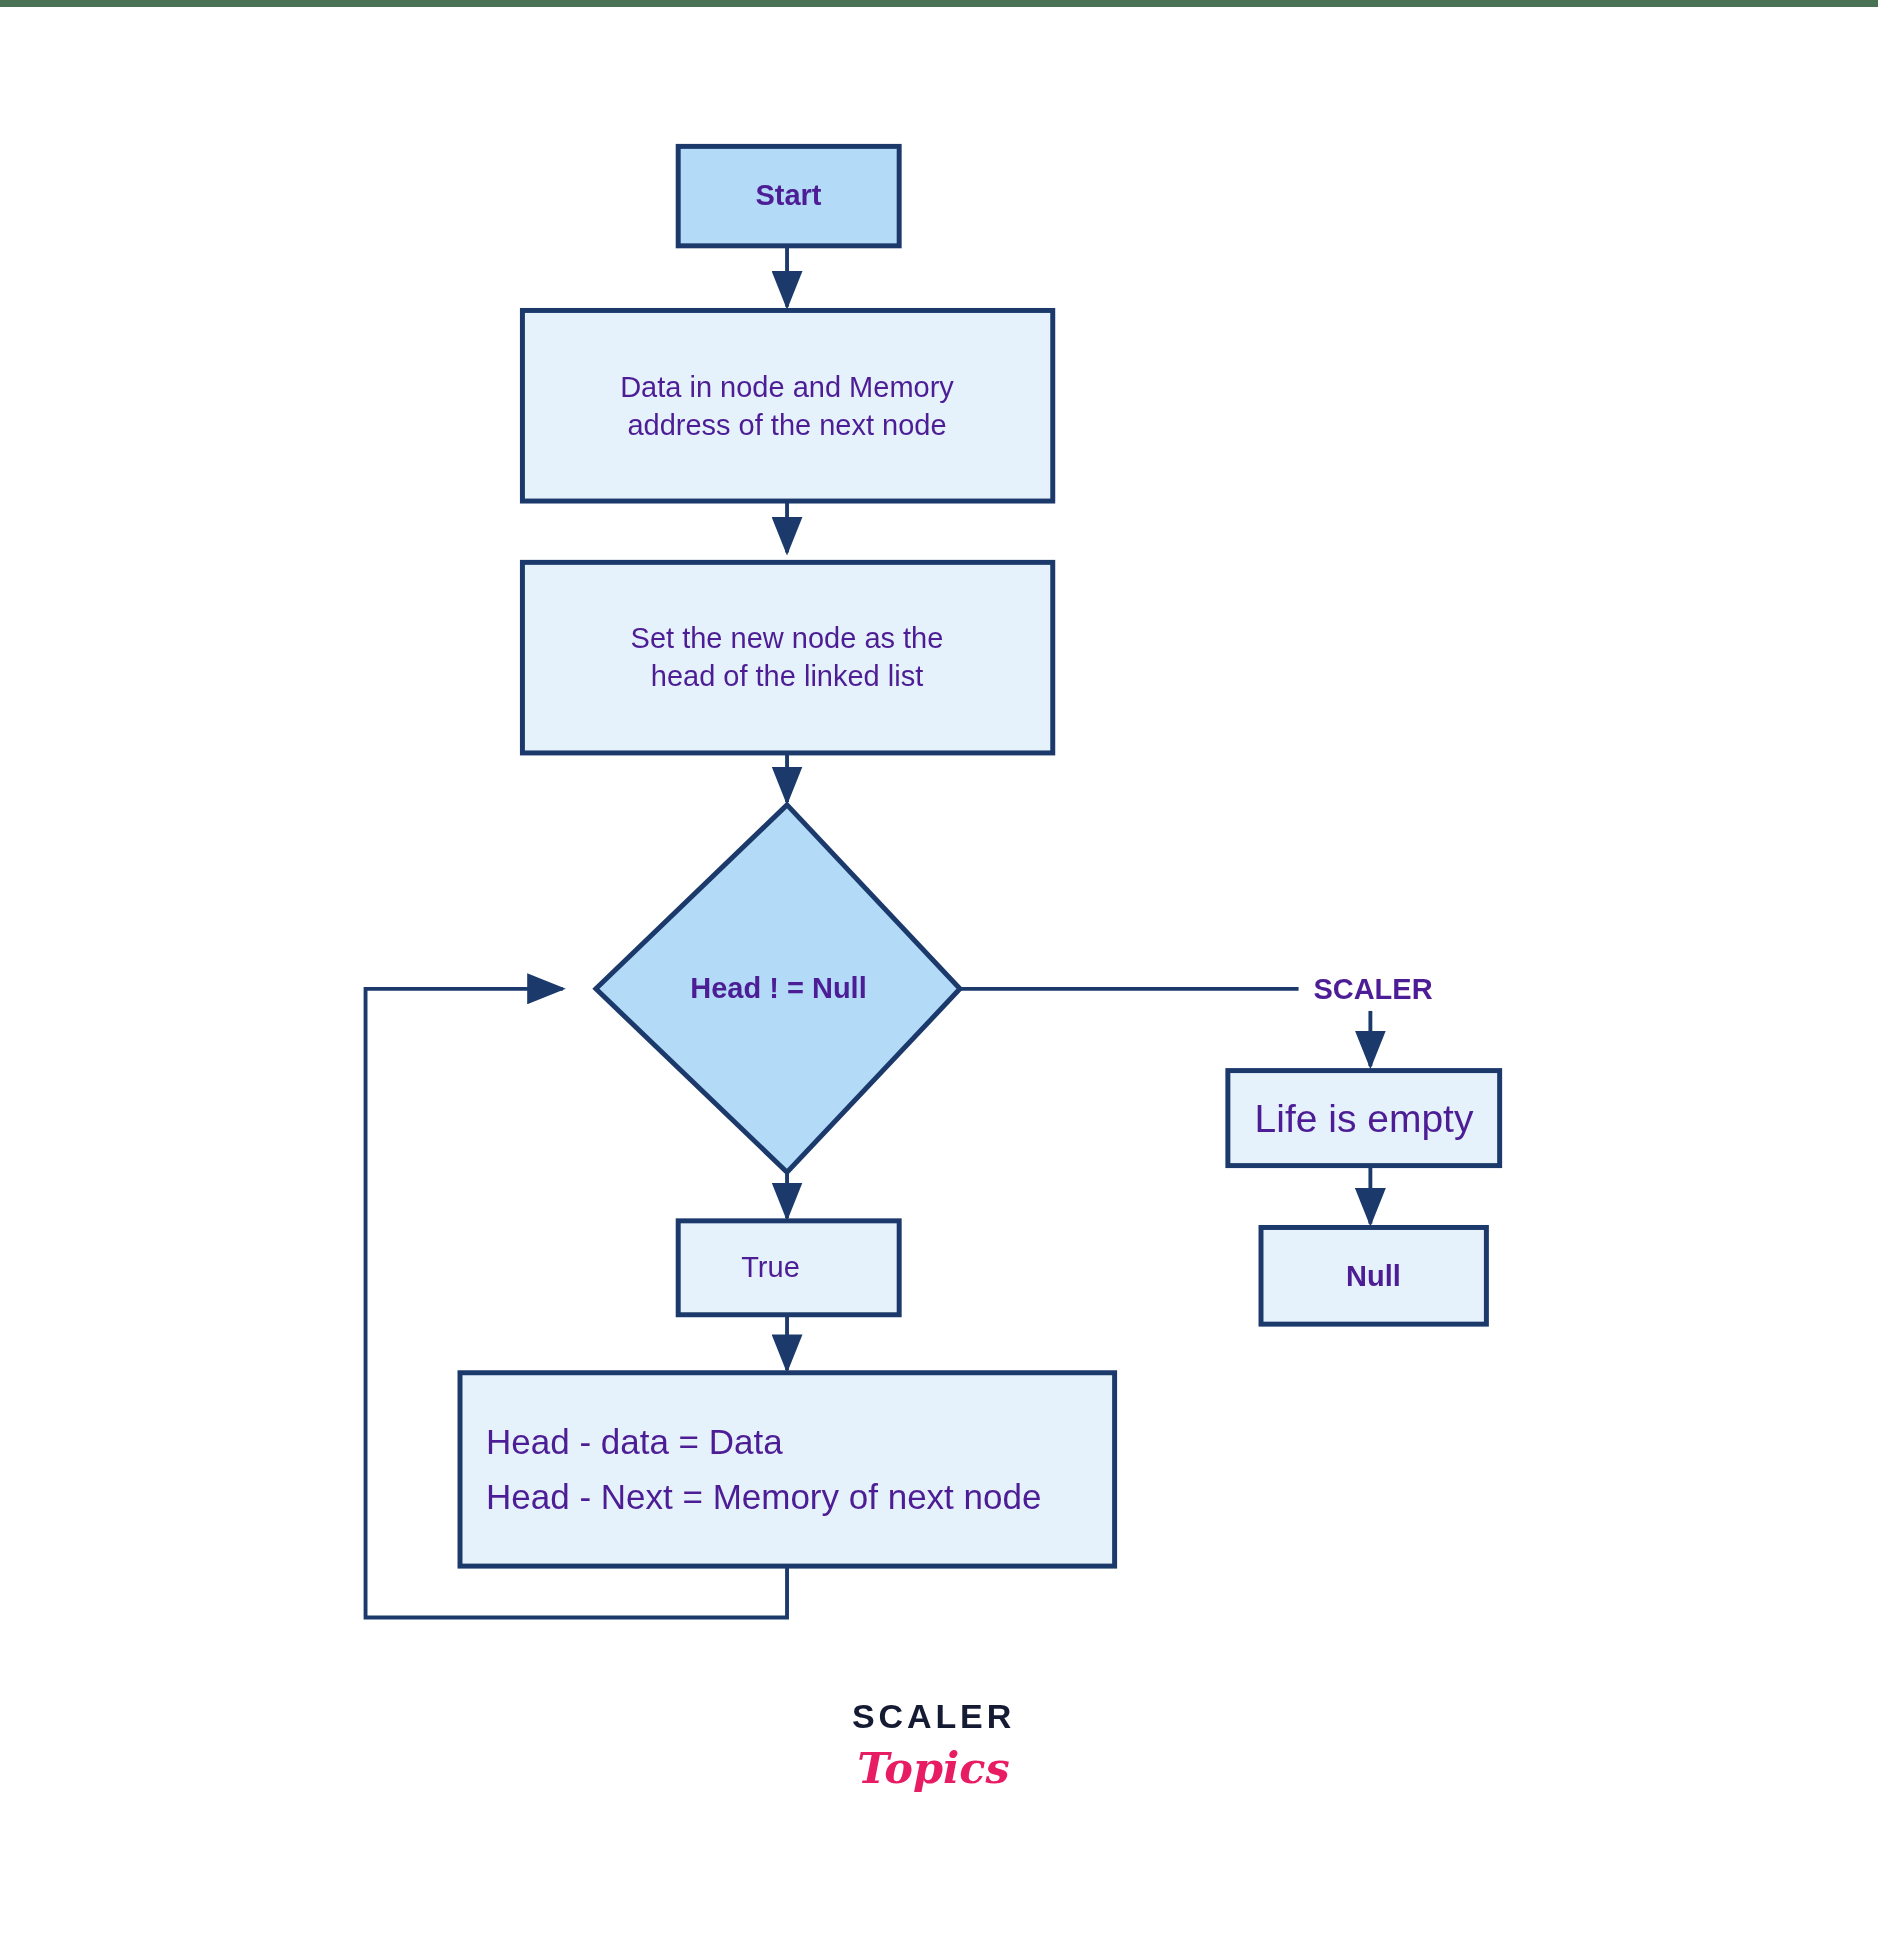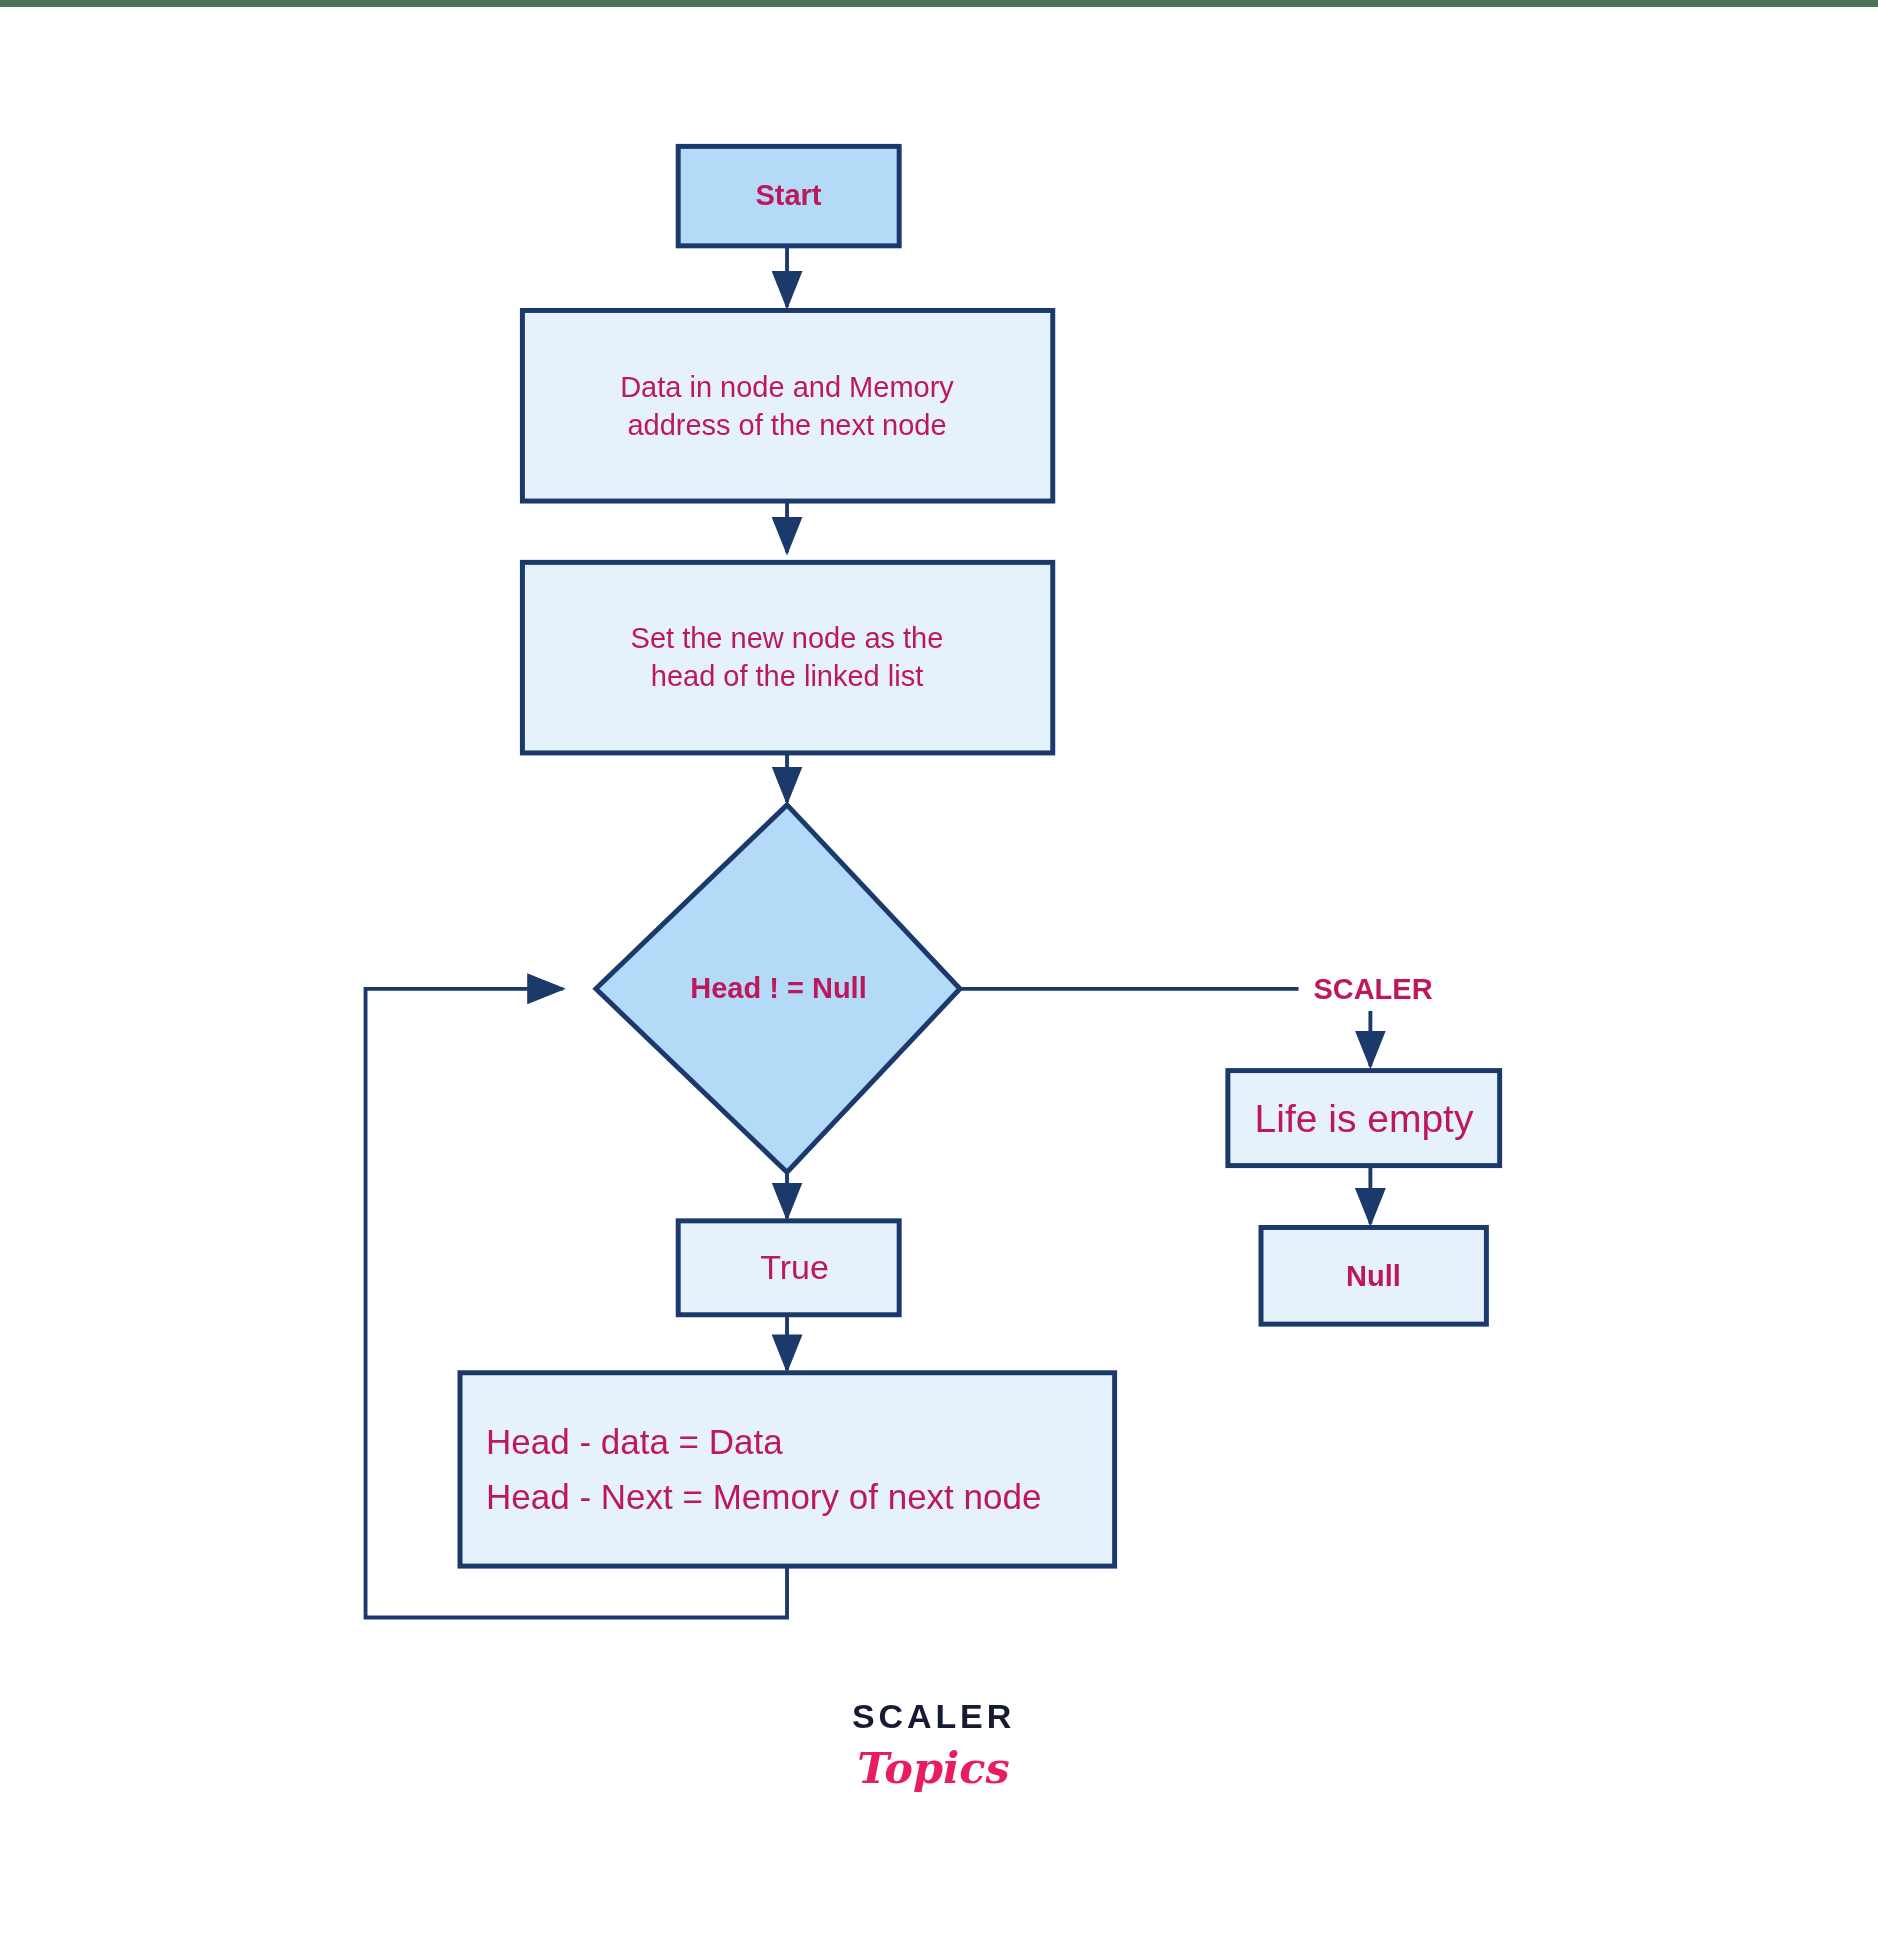--- a/index.html
+++ b/index.html
@@ -28,21 +28,21 @@
     top: 0;
     width: 1879px;
     height: 1955px;
   }
   .node-label {
     position: absolute;
     display: flex;
     align-items: center;
     justify-content: center;
     text-align: center;
-    color: #be185d;
+    color: #4c1d95;
     line-height: 1.28;
     pointer-events: none;
     white-space: pre-line;
   }
   .label-bold { font-weight: 700; }
   .label-left { justify-content: flex-start; text-align: left; }
 
   #logo-block {
     position: absolute;
     left: 1490;
@@ -114,21 +114,21 @@
 <div class="node-label label-bold" style="left:678px; top:146px; width:221px; height:99px; font-size:29px;">Start</div>
 
 <div class="node-label" style="left:522px; top:311px; width:530px; height:191px; font-size:29px;">Data in node and Memory
 address of the next node</div>
 
 <div class="node-label" style="left:522px; top:562px; width:530px; height:191px; font-size:29px;">Set the new node as the
 head of the linked list</div>
 
 <div class="node-label label-bold" style="left:596px; top:939px; width:365px; height:99px; font-size:29px;">Head ! = Null</div>
 
-<div class="node-label" style="left:684px; top:1221px; width:221px; height:94px; font-size:34px;">True</div>
+<div class="node-label" style="left:660px; top:1221px; width:221px; height:94px; font-size:29px;">True</div>
 
 <div class="node-label label-left" style="left:486px; top:1373px; width:619px; height:193px; font-size:35px; line-height:1.55;">Head - data = Data
 Head - Next = Memory of next node</div>
 
 <div class="node-label" style="left:1228px; top:1071px; width:272px; height:95px; font-size:39px;">Life is empty</div>
 
 <div class="node-label label-bold" style="left:1261px; top:1228px; width:225px; height:97px; font-size:29px;">Null</div>
 
 <div class="node-label label-bold" style="left:1301px; top:959px; width:144px; height:61px; font-size:29px;">SCALER</div>
 

